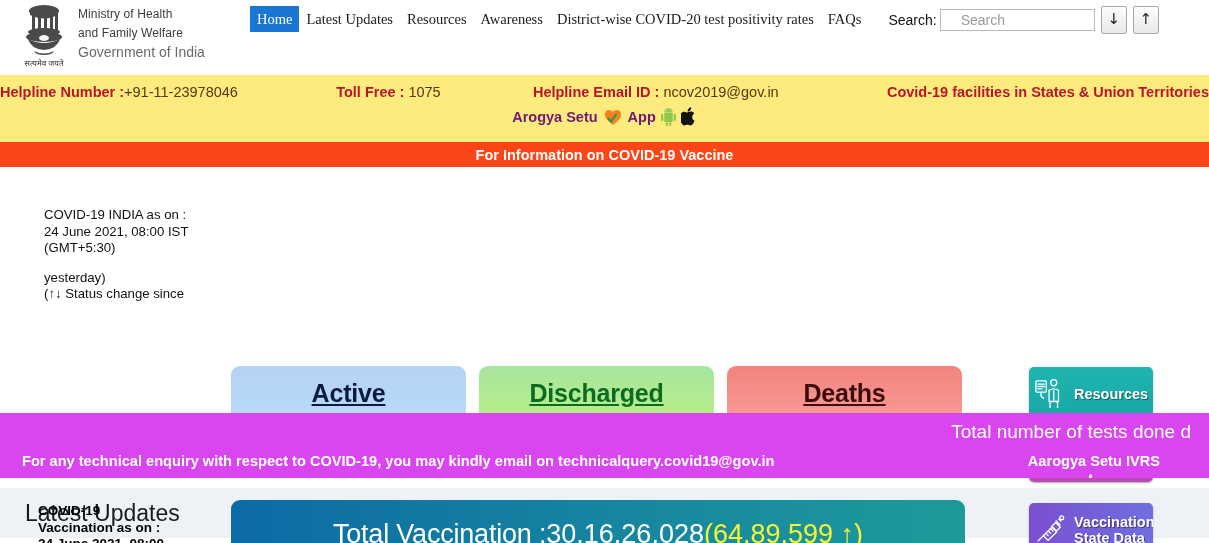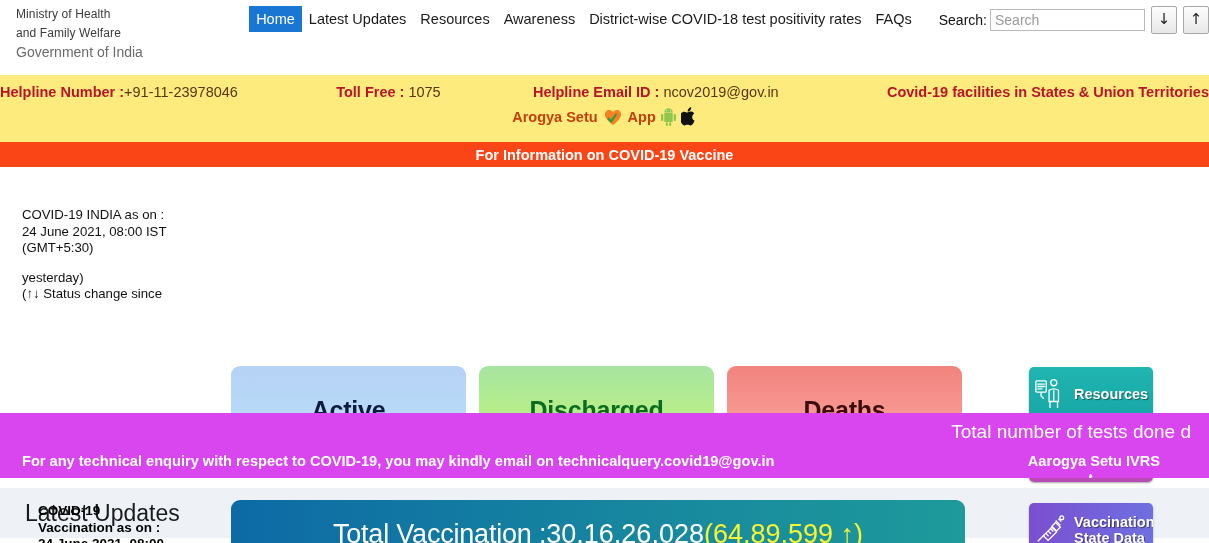--- a/index.html
+++ b/index.html
@@ -59,20 +59,21 @@
     gap: 0px;
     flex: none;
   }
   .nav a {
     font-size: 14.5px;
     color: #1a1a1a;
     text-decoration: none;
     padding: 4px 7px;
     white-space: nowrap;
     line-height: 18px;
+    font-family: Liberation Serif, serif;
   }
   .nav a.active {
     background: #1976d2;
     color: #ffffff;
   }
 
   .search-wrap {
     display: flex;
     align-items: center;
     margin-left: 20px;
@@ -81,21 +82,21 @@
   .search-label {
     font-size: 14px;
     color: #111;
     margin-right: 3px;
   }
   .search-input {
     width: 155px;
     height: 22px;
     border: 1px solid #b9b9b9;
     font-size: 14px;
-    padding: 0 4px;
+    padding: 0 20px;
     box-sizing: border-box;
     color: #222;
     font-family: "Liberation Sans", sans-serif;
     background: #fff;
   }
   .search-input::placeholder { color: #9a9a9a; }
   .arrow-btn {
     width: 24px;
     height: 26px;
     margin-left: 6px;
@@ -127,21 +128,21 @@
   .hl-item { font-size: 14.5px; white-space: nowrap; }
   .hl-b { font-weight: bold; color: #b7162b; }
   .hl-n { color: #5b3410; }
   .gap1 { width: 48px; display: inline-block; }
   .gap2 { width: 42px; display: inline-block; }
   .gap3 { width: 58px; display: inline-block; }
   .helpline-row2 {
     margin-top: 7px;
     font-size: 14.5px;
     font-weight: bold;
-    color: #c2410c;
+    color: #701a75;
     display: flex;
     justify-content: center;
     align-items: center;
     gap: 5px;
   }
   .heart-icon { display: inline-block; width: 20px; height: 18px; position: relative; }
   .andro-icon { display: inline-block; width: 15px; height: 18px; }
   .apple-icon { display: inline-block; width: 16px; height: 19px; }
 
   
@@ -157,21 +158,21 @@
   }
 
   
   .main {
     height: 246px;
     position: relative;
     background: #ffffff;
   }
   .as-on {
     position: absolute;
-    left: 22px;
+    left: 44px;
     top: 40px;
     width: 190px;
     font-size: 13.2px;
     line-height: 16.5px;
     color: #111;
   }
   .as-on .spacer { height: 13px; }
 
   .cards {
     position: absolute;
@@ -187,21 +188,21 @@
     position: relative;
     box-sizing: border-box;
   }
   .card.active-card  { background: linear-gradient(#b6d2f5, #b9e4fb); }
   .card.disch-card   { background: linear-gradient(#a7e5a0, #ccf96b); }
   .card.death-card   { background: linear-gradient(#f2837e, #ffb3ab); }
   .card-title {
     text-align: center;
     font-size: 25px;
     font-weight: bold;
-    padding-top: 30px;
+    padding-top: 13px;
     letter-spacing: -0.2px;
     text-decoration: underline;
   }
   .active-card .card-title { color: #0d1b3e; }
   .disch-card  .card-title { color: #0a6b21; }
   .death-card  .card-title { color: #3d0c0c; }
   .card-row {
     display: flex;
     align-items: baseline;
     justify-content: center;
@@ -325,33 +326,52 @@
     font-size: 23px;
     color: #1a1a1a;
     font-weight: normal;
   }
 </style>
 </head>
 <body>
 
 <div class="header">
   <div class="brand">
+    <span class="emblem">
+      <svg viewBox="0 0 56 68" width="56" height="68">
+        <g fill="#4a4a4a">
+          <ellipse cx="28" cy="9" rx="15" ry="6"></ellipse>
+          <path d="M14 10 q14 7 28 0 v3 q-14 7 -28 0 z"></path>
+          <rect x="16" y="13" width="3" height="16"></rect>
+          <rect x="22" y="13" width="3" height="16"></rect>
+          <rect x="28" y="13" width="3" height="16"></rect>
+          <rect x="34" y="13" width="3" height="16"></rect>
+          <rect x="39" y="13" width="3" height="16"></rect>
+          <ellipse cx="28" cy="30" rx="16" ry="4"></ellipse>
+          <ellipse cx="28" cy="35" rx="18" ry="5"></ellipse>
+          <path d="M12 37 q16 8 32 0 q-3 10 -16 11 q-13 -1 -16 -11 z"></path>
+          <ellipse cx="28" cy="36" rx="5" ry="3" fill="#f4f4f4"></ellipse>
+          <path d="M18 49 q10 5 20 0 q-2 4 -10 4 q-8 0 -10 -4 z"></path>
+        </g>
+        <text x="28" y="64" font-size="8" fill="#2a2a2a" text-anchor="middle" font-family="'Liberation Sans', sans-serif">सत्यमेव जयते</text>
+      </svg>
+    </span>
     <span class="brand-text">
       <div class="brand-line1">Ministry of Health</div>
       <div class="brand-line2">and Family Welfare</div>
       <div class="brand-line3">Government of India</div>
     </span>
   </div>
 
   <div class="nav">
     <a class="active" href="#">Home</a>
     <a href="#">Latest Updates</a>
     <a href="#">Resources</a>
     <a href="#">Awareness</a>
-    <a href="#">District-wise COVID-18 test positivity rates</a>
+    <a href="#">District-wise COVID-20 test positivity rates</a>
     <a href="#">FAQs</a>
   </div>
 
   <div class="search-wrap">
     <span class="search-label">Search:</span>
     <input class="search-input" type="text" placeholder="Search" style="">
     <div class="arrow-btn">↓</div>
     <div class="arrow-btn">↑</div>
   </div>
 </div>

